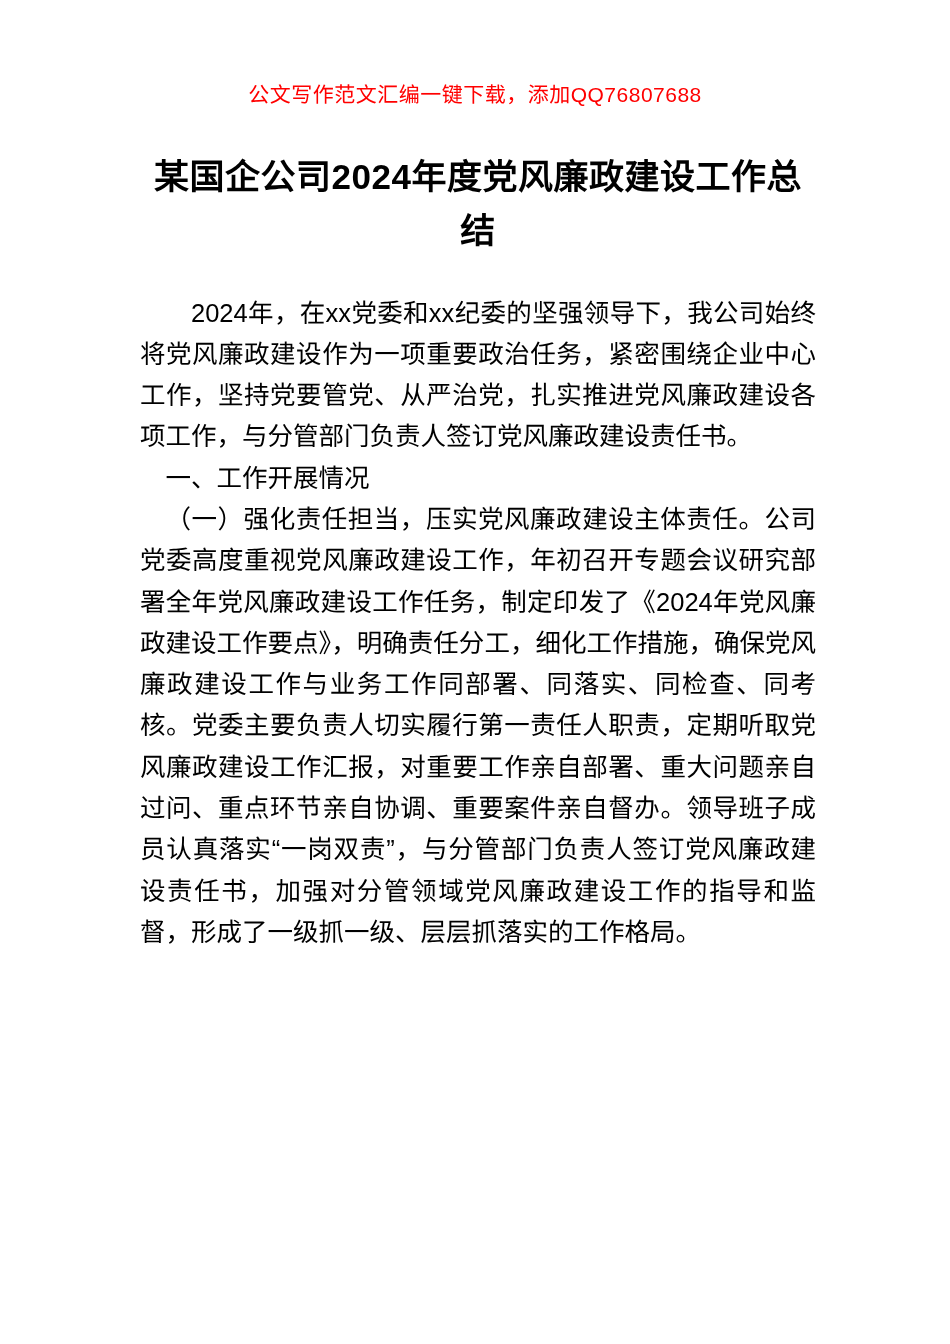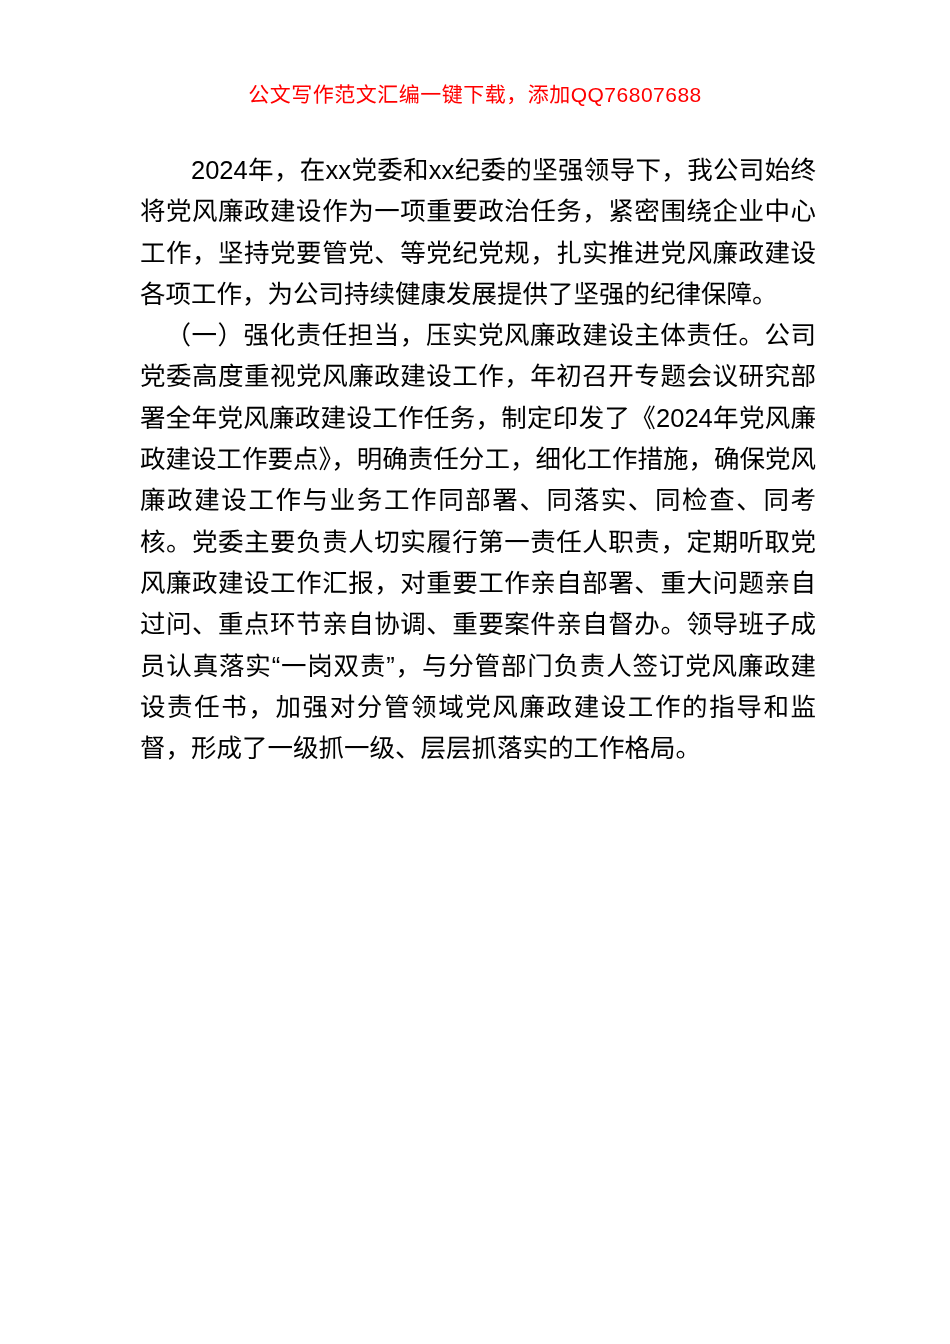--- a/index.html
+++ b/index.html
@@ -63,21 +63,23 @@
 </style>
 </head>
 <body>
 
 <div class="page">
 
   <div class="watermark">公文写作范文汇编一键下载，添加QQ76807688</div>
 
   <div class="doc-body">
 
+    <h1 class="doc-title">某国企公司2024年度党风廉政建设工作总结</h1>
 
-    <p class="para indent-2">2024年，在xx党委和xx纪委的坚强领导下，我公司始终将党风廉政建设作为一项重要政治任务，紧密围绕企业中心工作，坚持党要管党、等党纪党规，扎实推进党风廉政建设各项工作，为公司持续健康发展提供了坚强的纪律保障。</p>
+    <p class="para indent-2">2024年，在xx党委和xx纪委的坚强领导下，我公司始终将党风廉政建设作为一项重要政治任务，紧密围绕企业中心工作，坚持党要管党、从严治党，扎实推进党风廉政建设各项工作，与分管部门负责人签订党风廉政建设责任书。</p>
 
+    <p class="para indent-1">一、工作开展情况</p>
 
     <p class="para indent-1">（一）强化责任担当，压实党风廉政建设主体责任。公司党委高度重视党风廉政建设工作，年初召开专题会议研究部署全年党风廉政建设工作任务，制定印发了《2024年党风廉政建设工作要点》，明确责任分工，细化工作措施，确保党风廉政建设工作与业务工作同部署、同落实、同检查、同考核。党委主要负责人切实履行第一责任人职责，定期听取党风廉政建设工作汇报，对重要工作亲自部署、重大问题亲自过问、重点环节亲自协调、重要案件亲自督办。领导班子成员认真落实“一岗双责”，与分管部门负责人签订党风廉政建设责任书，加强对分管领域党风廉政建设工作的指导和监督，形成了一级抓一级、层层抓落实的工作格局。</p>
 
 
   </div>
 </div>
 
 </body></html>

